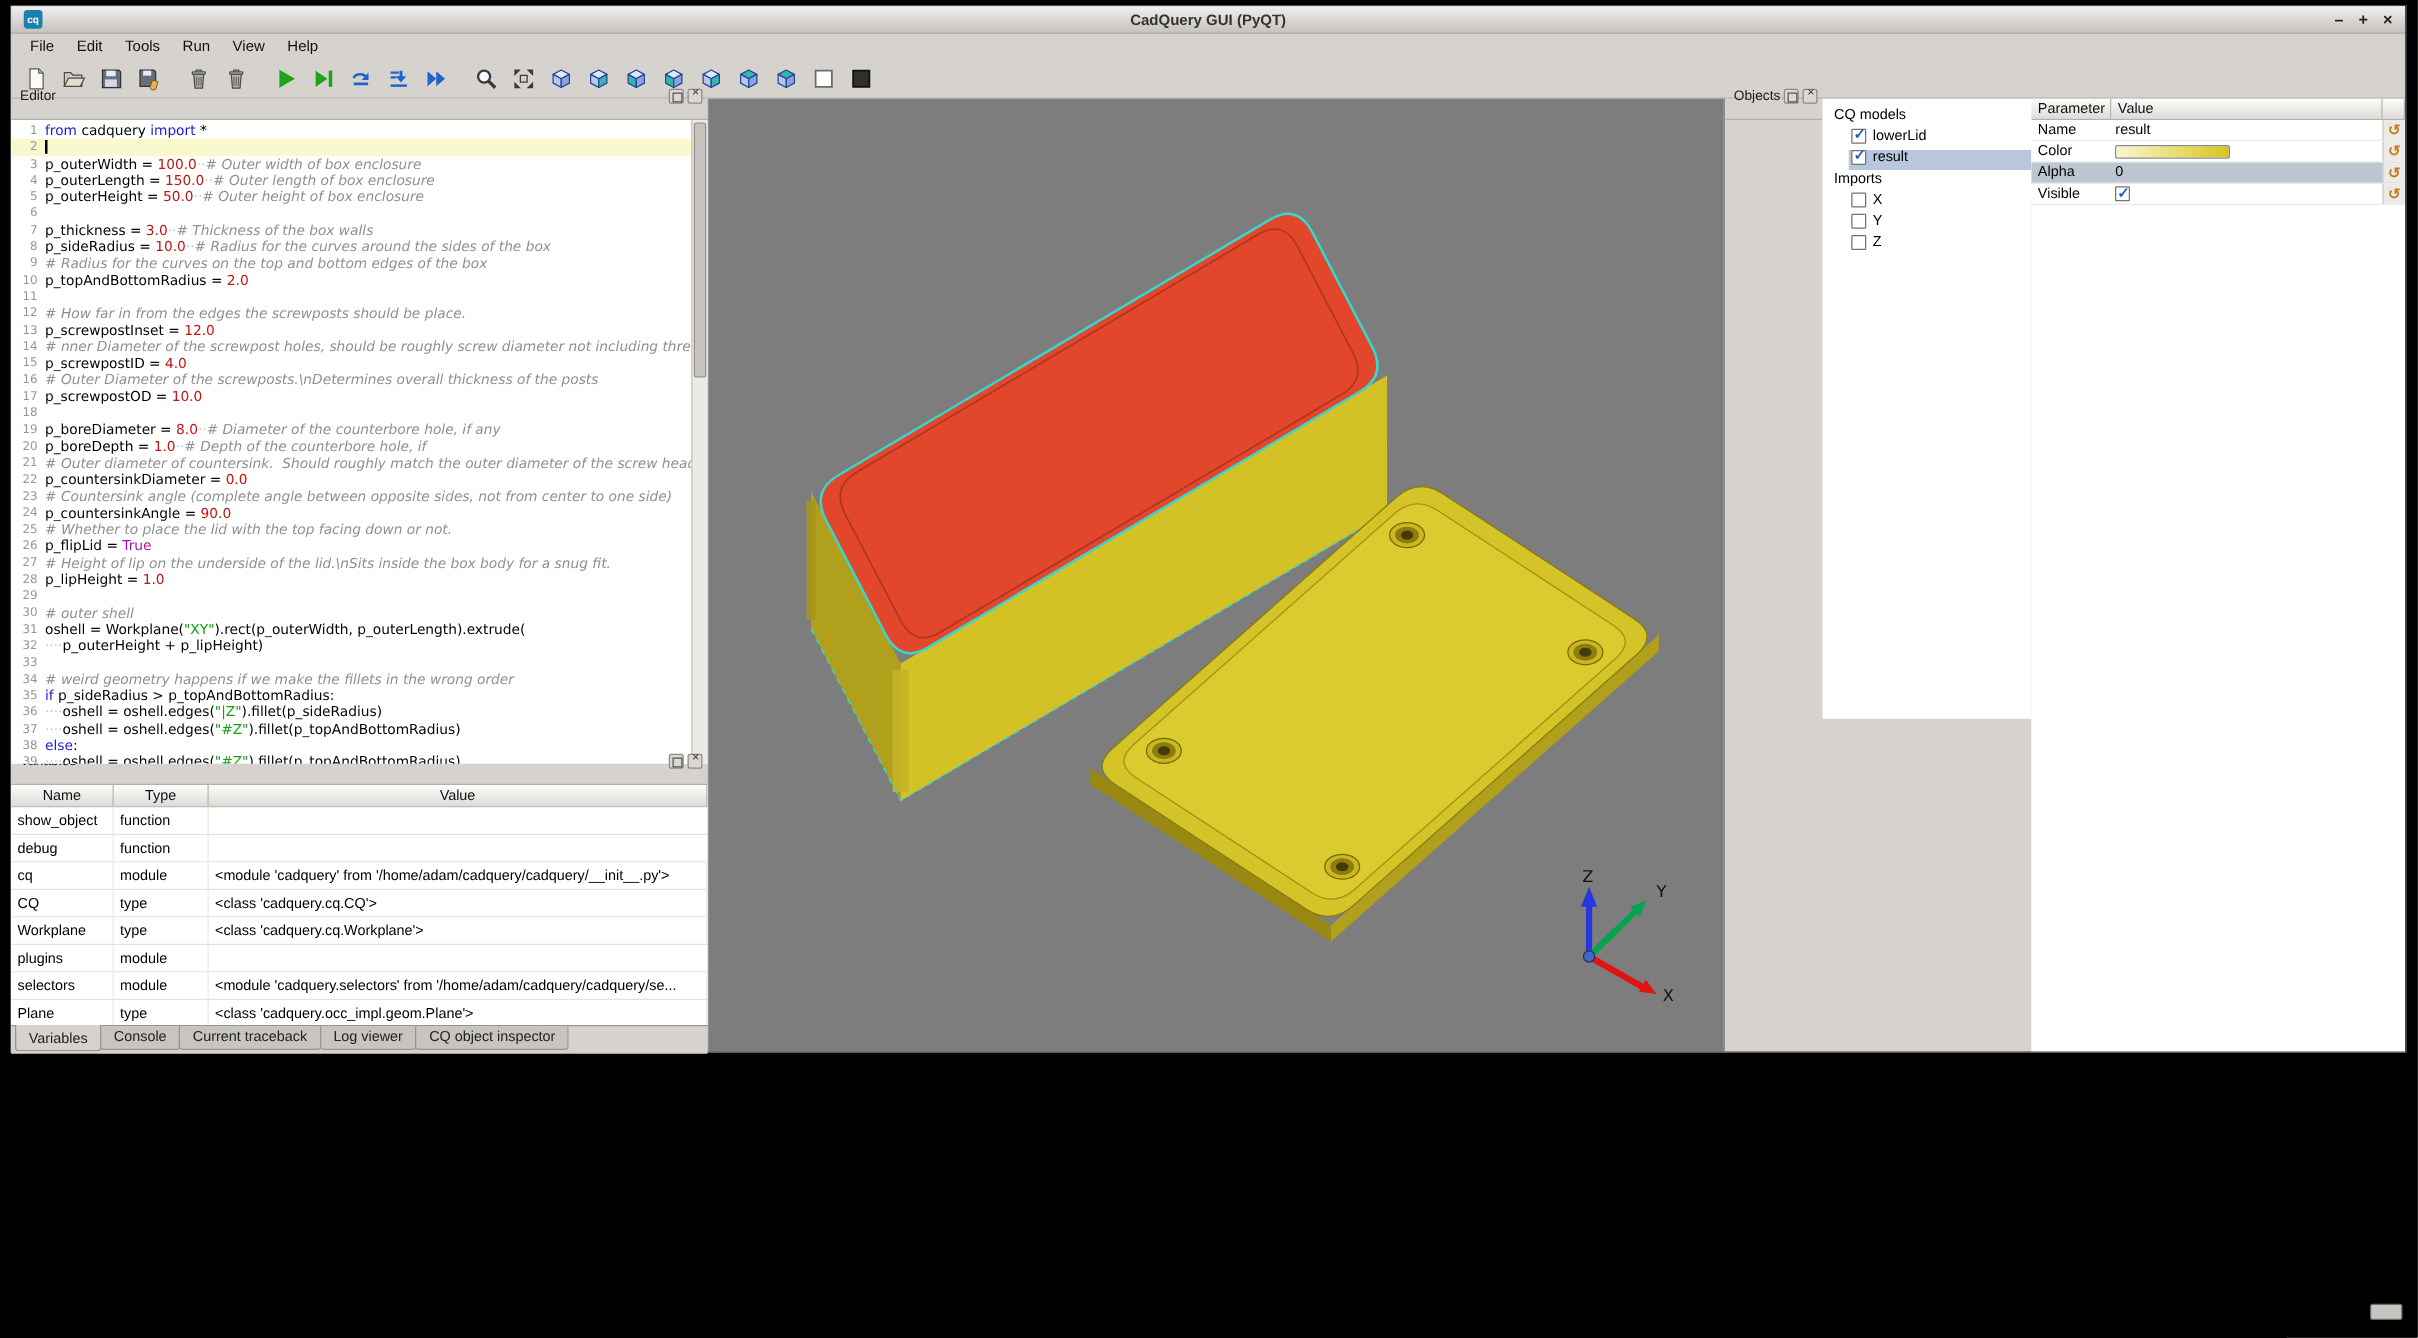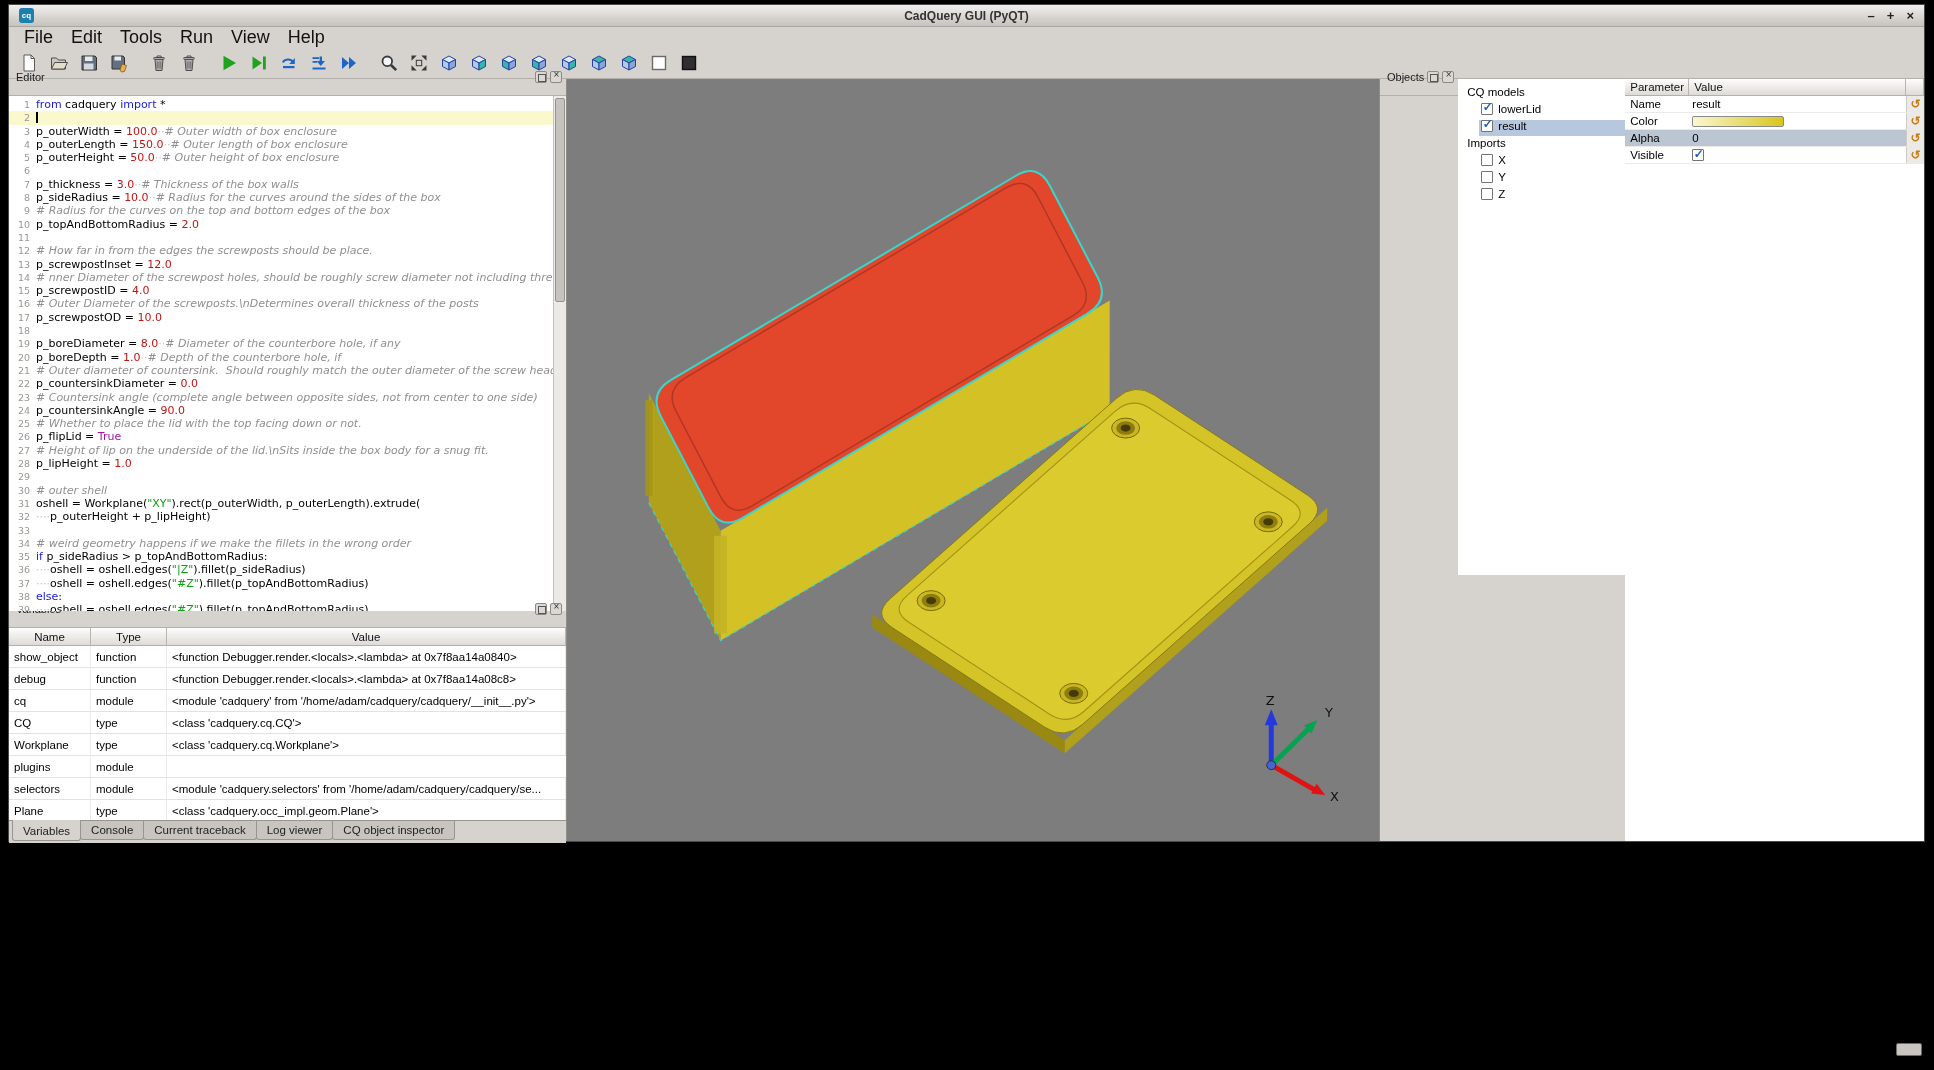--- a/index.html
+++ b/index.html
@@ -10,21 +10,21 @@
 
   
   .titlebar{height:22px;background:linear-gradient(#f1f0ee,#d9d6d2 55%,#c6c2bd);border-bottom:1px solid #a9a5a0;position:relative;display:flex;align-items:center;justify-content:center}
   .app-icon{position:absolute;left:10px;top:3px;width:15px;height:15px;background:#1d7fae;border-radius:3px;color:#fff;font-size:8px;font-weight:bold;display:flex;align-items:center;justify-content:center}
   .title{font-size:12px;font-weight:bold;color:#333}
   .win-controls{position:absolute;right:10px;top:0;height:22px;display:flex;gap:12px;align-items:center;color:#222;font-size:13px;font-weight:bold}
   .win-controls span{cursor:default;line-height:22px}
 
   
   .menubar{height:20px;background:#d6d3cf;display:flex;align-items:center;padding-left:6px}
-  .menu-item{font-size:18px;color:#111;padding:2px 9px}
+  .menu-item{font-size:12px;color:#111;padding:2px 9px}
 
   
   .toolbar{height:32px;background:#d6d3cf;border-bottom:1px solid #b3b0ab;display:flex;align-items:center;padding-left:5px}
   .tbtn{width:24px;height:24px;margin:0 3px;display:flex;align-items:center;justify-content:center}
   .tbtn svg{width:20px;height:20px}
   .tbsep{width:10px;height:24px}
 
   
   .main{position:absolute;left:0;top:74px;right:0;bottom:0;display:flex}
   .left-dock{width:558px;flex:none;display:flex;flex-direction:column;border-right:1px solid #908d88;background:#d6d3cf}
@@ -348,26 +348,24 @@
         <div class="vars-table">
           <div class="vhead" id="vars-head">
               <span class="vh-cell">Name</span>
               <span class="vh-cell">Type</span>
               <span class="vh-cell">Value</span>
             </div>
           <div id="vars-body">
               <div class="vrow">
                 <span class="vcell">show_object</span>
                 <span class="vcell">function</span>
-                <span class="vcell">&lt;function Debugger.render.&lt;locals&gt;.&lt;lambda&gt; at 0x7f8aa14a0840&gt;</span>
               </div>
               <div class="vrow">
                 <span class="vcell">debug</span>
                 <span class="vcell">function</span>
-                <span class="vcell">&lt;function Debugger.render.&lt;locals&gt;.&lt;lambda&gt; at 0x7f8aa14a08c8&gt;</span>
               </div>
               <div class="vrow">
                 <span class="vcell">cq</span>
                 <span class="vcell">module</span>
                 <span class="vcell">&lt;module 'cadquery' from '/home/adam/cadquery/cadquery/__init__.py'&gt;</span>
               </div>
               <div class="vrow">
                 <span class="vcell">CQ</span>
                 <span class="vcell">type</span>
                 <span class="vcell">&lt;class 'cadquery.cq.CQ'&gt;</span>

